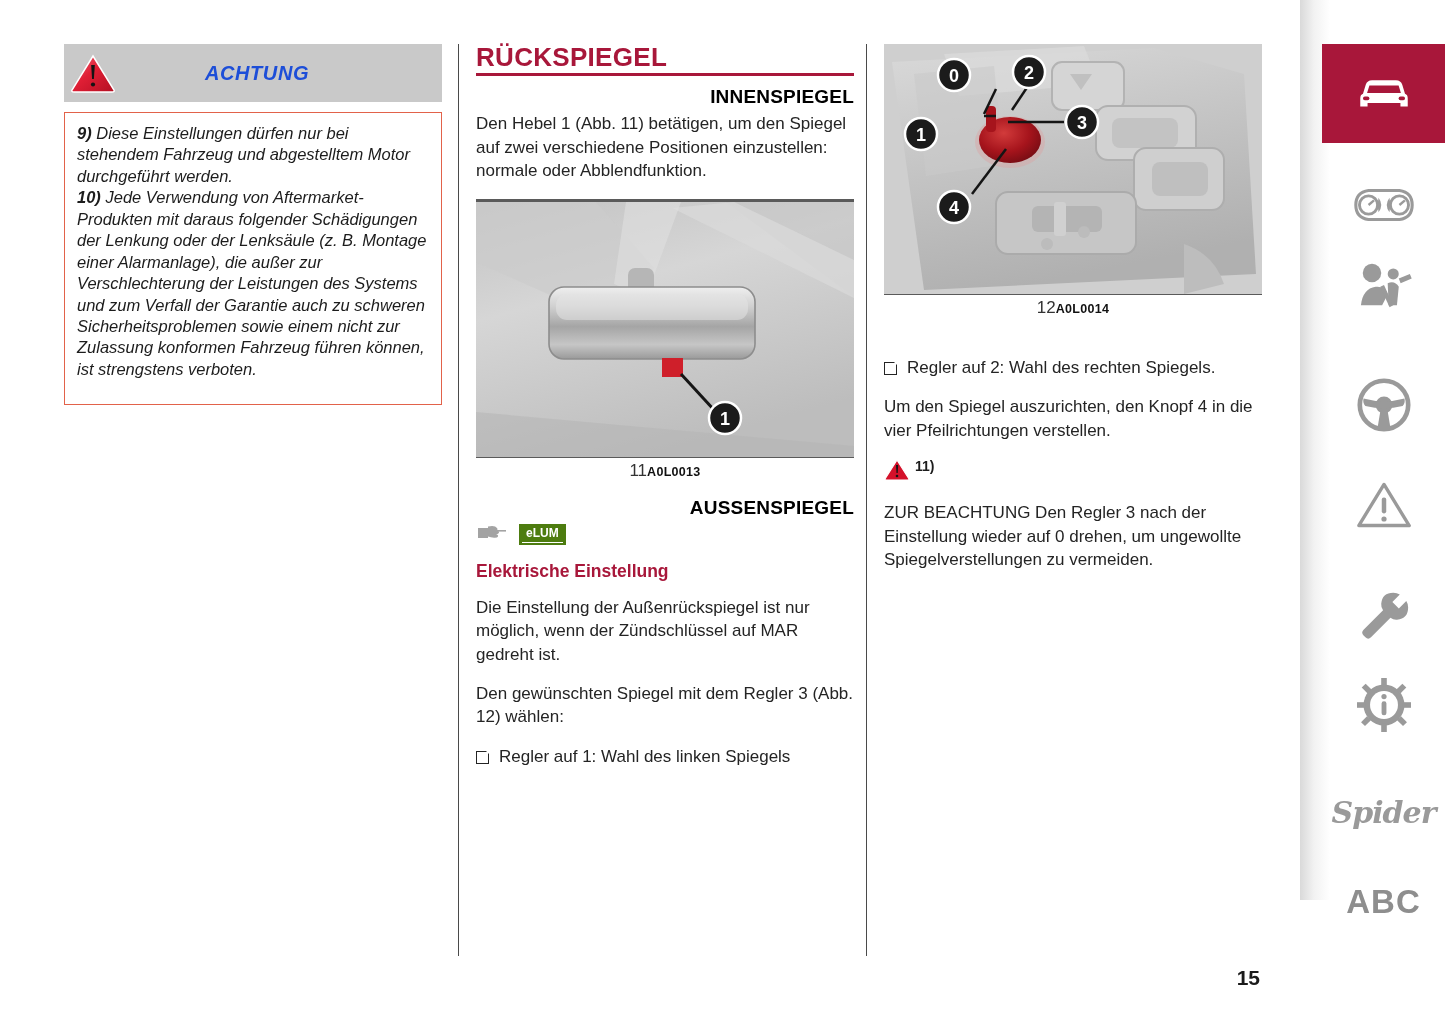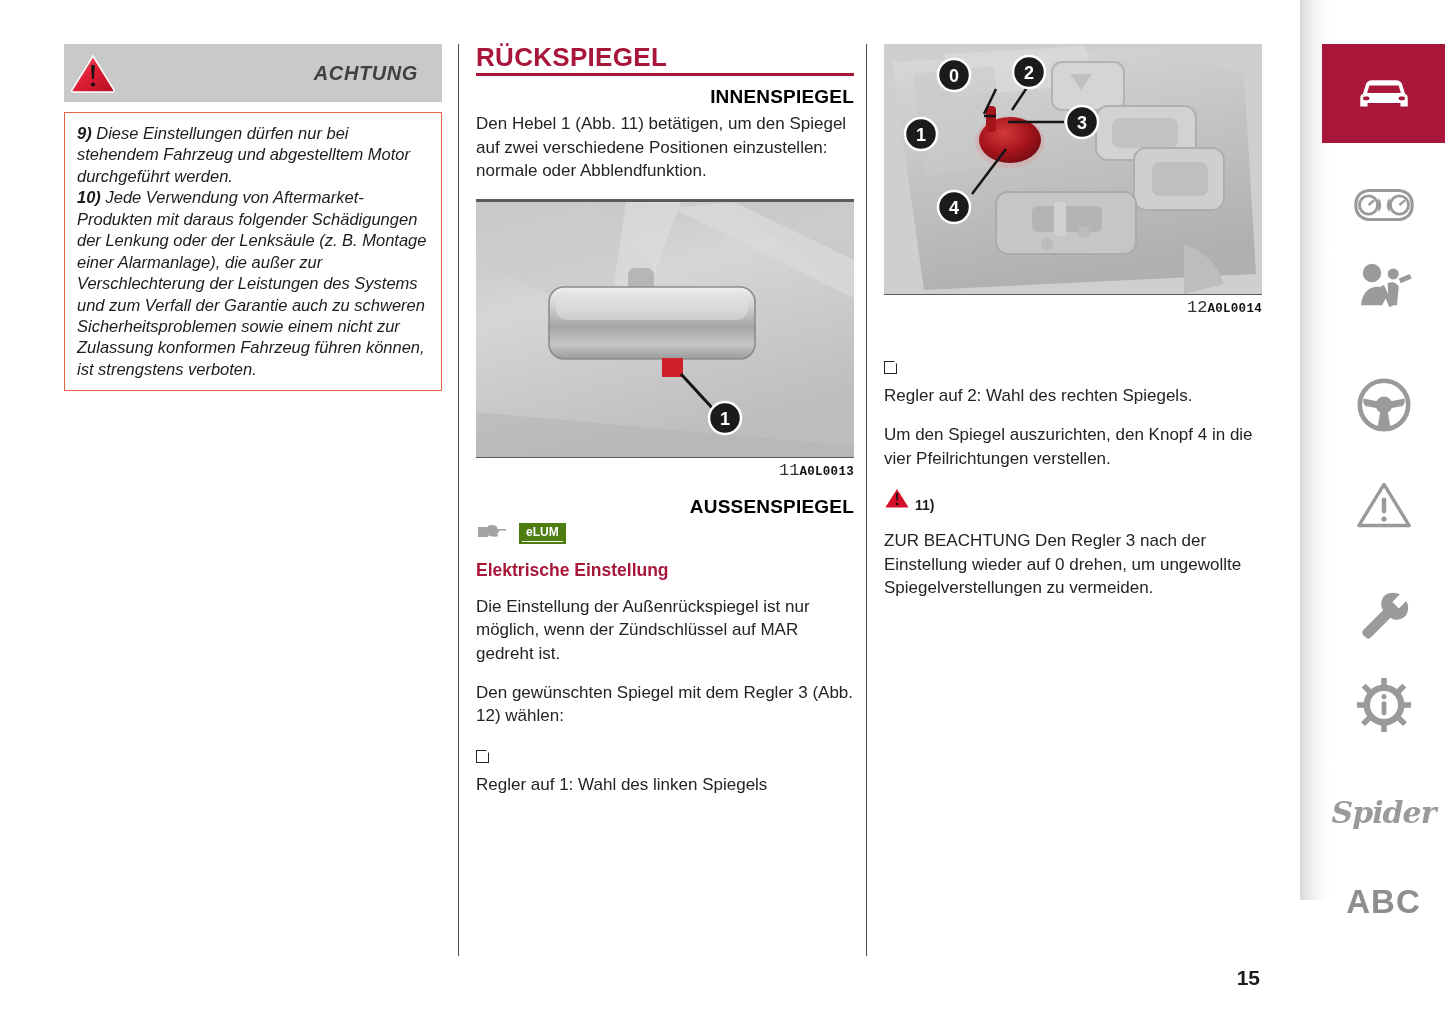--- a/index.html
+++ b/index.html
@@ -27,28 +27,28 @@
   
   .achtung-bar {
     position:relative;
     height:58px;
     background:#c9c9c9;
     display:flex; align-items:center;
     margin-bottom:10px;
   }
   .achtung-tri { width:46px; height:40px; margin-left:6px; position:relative; flex:none; }
   .achtung-label {
-    flex:1; text-align:right;
+    flex:1; text-align:center;
     font-style:italic; font-weight:bold;
     font-size:20px; letter-spacing:0.6px;
-    color:#404040; padding-right:24px;
+    color:#1d4ed8; padding-right:44px;
   }
   .warn-box {
     border:1.5px solid #e2624a;
-    padding:10px 12px 10px 12px;
+    padding:10px 12px 24px 12px;
   }
   .warn-box p {
     margin:0;
     font-style:italic;
     font-size:16.5px;
     line-height:1.30;
     color:#1c1c1c;
   }
   .warn-box b { font-style:italic; font-weight:bold; }
 
@@ -68,50 +68,50 @@
   h3.sub2 {
     margin:0 0 14px 0;
     font-size:17.5px; font-weight:bold;
     color:#a8173a;
   }
   p.body {
     margin:0 0 16px 0;
     font-size:17px; line-height:1.38;
     color:#242424;
   }
-  .bullet-row { display:flex; gap:10px; margin:12px 0 16px 0;flex-direction:column; }
+  .bullet-row { display:flex; gap:10px; margin:12px 0 16px 0; }
   .bullet-sq {
     flex:none; width:13px; height:13px; margin-top:6px;
     border:1.6px solid #242424; position:relative; background:#fff;
   }
   .bullet-sq::after{
     content:""; position:absolute; top:-1.6px; right:-1.6px;
     border-top:5px solid #fff; border-left:5px solid transparent;
   }
   .bullet-txt { font-size:17px; line-height:1.38; color:#242424; }
 
   
   .fig { margin:0 0 4px 0; }
   .fig-img { width:378px; height:258px; border-top:3px solid #5a5a5a; position:relative; overflow:hidden; background:#d8d8d8; }
-  .fig-cap { display:flex; justify-content:flex-end; align-items:baseline; border-top:1.5px solid #5a5a5a; padding-top:3px;font-family:Liberation Mono, monospace; }
+  .fig-cap { display:flex; justify-content:center; align-items:baseline; border-top:1.5px solid #5a5a5a; padding-top:3px; }
   .fig-no { font-size:17px; color:#333; }
   .fig-code { font-size:12.5px; font-weight:bold; color:#111; letter-spacing:0.3px; }
 
   
   .elum-row { display:flex; align-items:center; gap:9px; margin:0 0 14px 0; }
   .elum-badge {
     background:#4d7c0f; color:#fff; font-size:12px; font-weight:bold;
     padding:3px 7px 6px 7px; position:relative; line-height:1;
   }
   .elum-badge::after{
     content:""; position:absolute; left:3px; right:3px; bottom:2px; height:1.5px; background:#fff;
   }
 
   
-  .warn-inline { display:flex; align-items:flex-end; gap:5px; margin:0 0 16px 0; }
+  .warn-inline { display:flex; align-items:flex-start; gap:5px; margin:0 0 16px 0; }
   .warn-note { font-size:14px; font-weight:bold; color:#1c1c1c; }
 
   
   .sidebar {
     position:absolute; right:0; top:0; width:145px; height:900px;
     background:linear-gradient(to right,#d9d9d9 0px,#f2f2f2 14px,#ffffff 30px,#ffffff 100%);
   }
   .tab-active {
     position:absolute; left:22px; top:44px; width:123px; height:99px;
     background:#a8173a; display:flex; align-items:center; justify-content:center;

